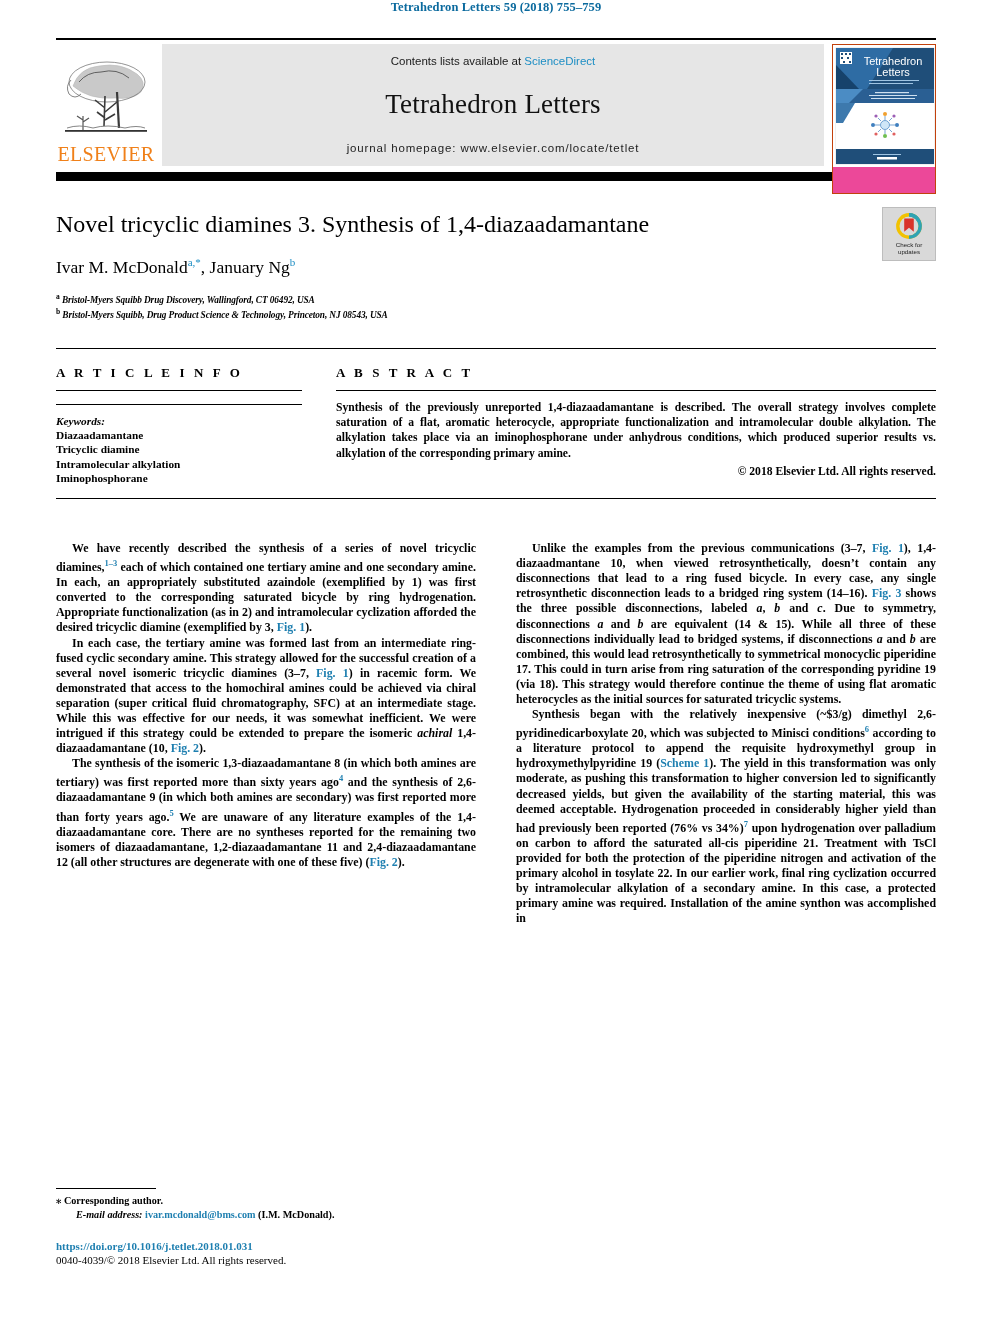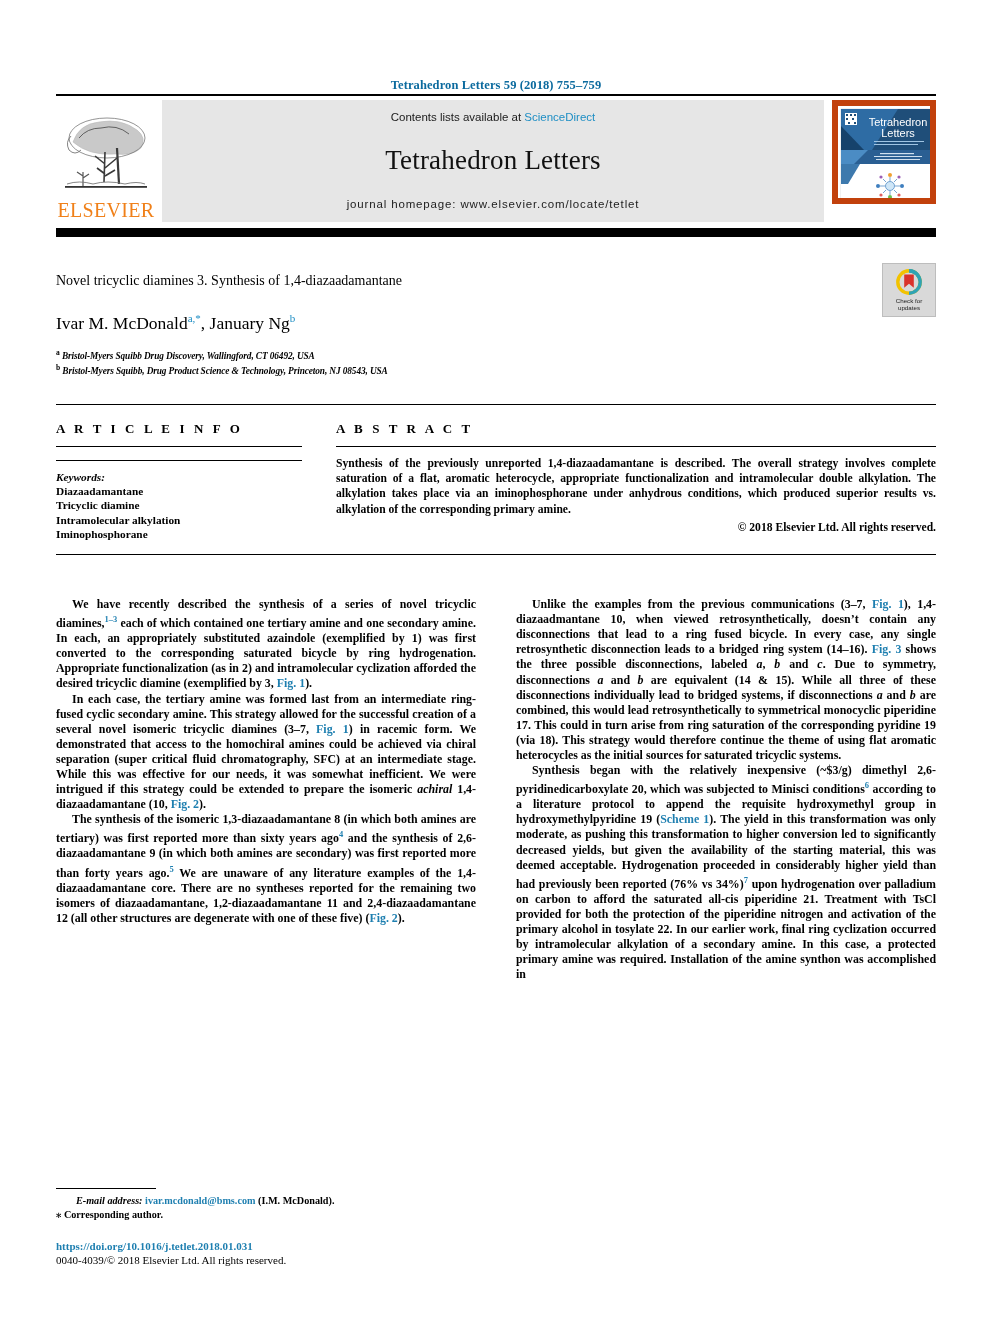--- a/index.html
+++ b/index.html
@@ -16,21 +16,20 @@
   }
   .page { position: relative; width: 992px; height: 1323px; padding: 0 56px; }
 
   
   .running-head {
     text-align: center;
     color: #0b6a9e;
     font-size: 12.5px;
     font-weight: bold;
     letter-spacing: .1px;
-    padding-top: 78px;
     height: 22px;
     line-height: 14px;
   }
 
   
   .masthead-rule-top {
     border-top: 2.5px solid #000;
     margin-top: 16px;
   }
   .masthead {
@@ -81,35 +80,35 @@
   }
   .homepage-line {
     font-family: "Liberation Sans", sans-serif;
     font-size: 11.5px;
     letter-spacing: .85px;
     color: #222;
   }
   .cover-thumb {
     flex: 0 0 104px;
     width: 104px;
-    height: 104px;
-    border: 6px solid #c2410c;
-    background: #a3a3a3;
+    height: 150px;
+    border: 1px solid #c2410c;
+    background: #ec4899;
     position: relative;
     overflow: hidden;
   }
   .masthead-rule-bottom {
     border-top: 9px solid #000;
     margin-top: 6px;
   }
 
   
   .title-block { margin-top: 30px; position: relative; }
   .paper-title {
-    font-size: 14px;
+    font-size: 24px;
     font-family: "Liberation Serif", serif;
     line-height: 27px;
     margin: 0 0 14px 0;
     font-weight: normal;
     max-width: 700px;
   }
   .authors {
     font-size: 17.5px;
     line-height: 21px;
     margin-bottom: 13px;
@@ -372,28 +371,28 @@
     </div>
 
     <div class="bcol">
       <p>Unlike the examples from the previous communications (<b>3–7</b>, <span class="lnk">Fig. 1</span>), 1,4-diazaadmantane <b>10</b>, when viewed retrosynthetically, doesn’t contain any disconnections that lead to a ring fused bicycle. In every case, any single retrosynthetic disconnection leads to a bridged ring system (<b>14–16</b>). <span class="lnk">Fig. 3</span> shows the three possible disconnections, labeled <span class="ital">a</span>, <span class="ital">b</span> and <span class="ital">c</span>. Due to symmetry, disconnections <span class="ital">a</span> and <span class="ital">b</span> are equivalent (<b>14 &amp; 15</b>). While all three of these disconnections individually lead to bridged systems, if disconnections <span class="ital">a</span> and <span class="ital">b</span> are combined, this would lead retrosynthetically to symmetrical monocyclic piperidine <b>17</b>. This could in turn arise from ring saturation of the corresponding pyridine <b>19</b> (via <b>18</b>). This strategy would therefore continue the theme of using flat aromatic heterocycles as the initial sources for saturated tricyclic systems.</p>
       <p>Synthesis began with the relatively inexpensive (~$3/g) dimethyl 2,6-pyridinedicarboxylate <b>20</b>, which was subjected to Minisci conditions<sup class="ref">6</sup> according to a literature protocol to append the requisite hydroxymethyl group in hydroxymethylpyridine <b>19</b> (<span class="lnk">Scheme 1</span>). The yield in this transformation was only moderate, as pushing this transformation to higher conversion led to significantly decreased yields, but given the availability of the starting material, this was deemed acceptable. Hydrogenation proceeded in considerably higher yield than had previously been reported (76% vs 34%)<sup class="ref">7</sup> upon hydrogenation over palladium on carbon to afford the saturated all-cis piperidine <b>21</b>. Treatment with TsCl provided for both the protection of the piperidine nitrogen and activation of the primary alcohol in tosylate <b>22</b>. In our earlier work, final ring cyclization occurred by intramolecular alkylation of a secondary amine. In this case, a protected primary amine was required. Installation of the amine synthon was accomplished in</p>
     </div>
   </div>
 
   <div class="footnote-area">
     <div class="footnote-rule"></div>
+    <div class="footnote-line">
+      <span>⁎</span>
+      <span>Corresponding author.</span>
+    </div>
     <div class="footnote-line indent2">
       <span class="lbl">E-mail address:</span>
       <span class="lnk">ivar.mcdonald@bms.com</span>
       <span>(I.M. McDonald).</span>
     </div>
-    <div class="footnote-line">
-      <span>⁎</span>
-      <span>Corresponding author.</span>
-    </div>
     <div class="footer-block">
       <div class="doi-line">https://doi.org/10.1016/j.tetlet.2018.01.031</div>
       <div class="issn-line">0040-4039/© 2018 Elsevier Ltd. All rights reserved.</div>
     </div>
   </div>
 
 </div>
 
 </body></html>

